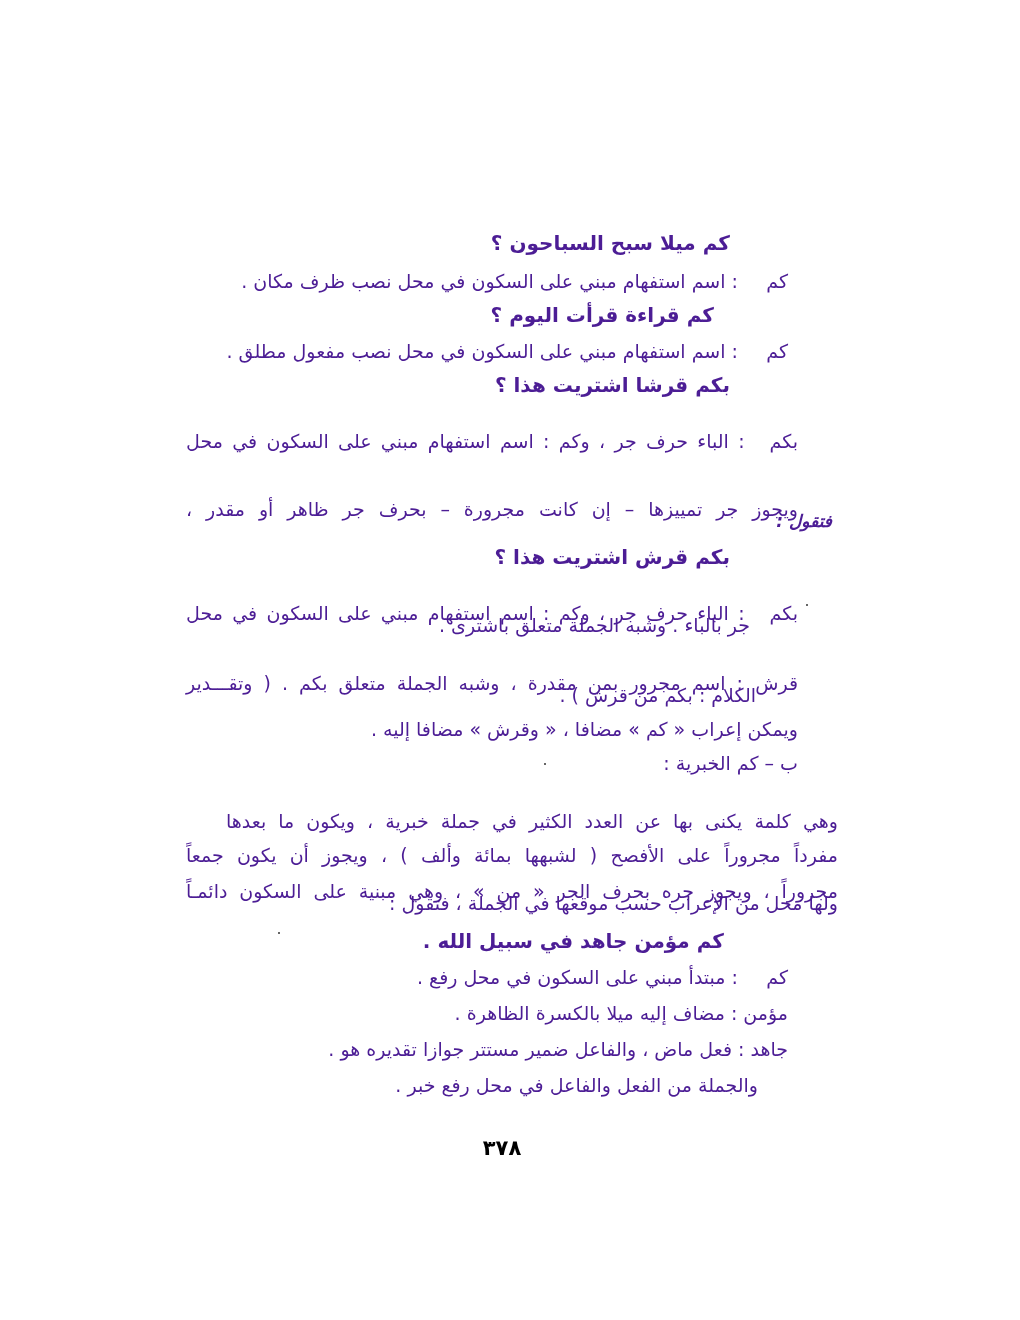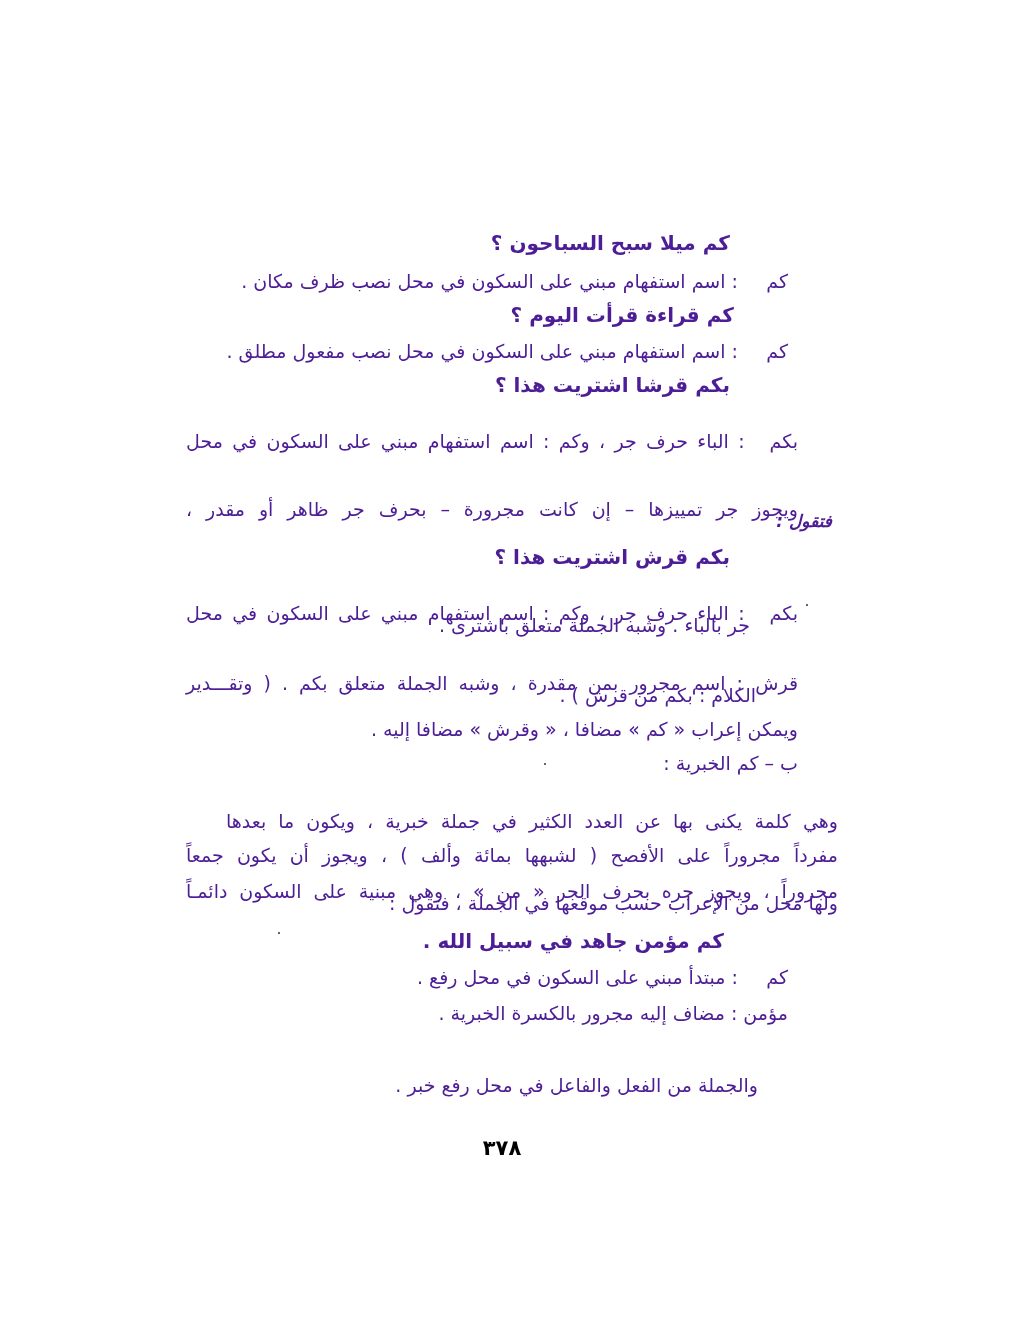--- a/index.html
+++ b/index.html
@@ -64,21 +64,21 @@
 <body>
 
 <div class="page">
 
   <div class="line bold" style="right:290px; top:230px;">كم ميلا سبح السباحون ؟</div>
   <div class="line" style="right:232px; top:268px;">
     <span class="term">كم</span>
     <span>: اسم استفهام مبني على السكون في محل نصب ظرف مكان .</span>
   </div>
 
-  <div class="line bold" style="right:286px; top:302px;">كم قراءة قرأت اليوم ؟</div>
+  <div class="line bold" style="right:306px; top:302px;">كم قراءة قرأت اليوم ؟</div>
   <div class="line" style="right:232px; top:338px;">
     <span class="term">كم</span>
     <span>: اسم استفهام مبني على السكون في محل نصب مفعول مطلق .</span>
   </div>
 
   <div class="line bold" style="right:290px; top:372px;">بكم قرشا اشتريت هذا ؟</div>
   <div class="line justify" style="right:222px; top:406px; width:612px;">
     <span class="term">بكم</span>
     <span>: الباء حرف جر ، وكم : اسم استفهام مبني على السكون في محل</span>
   </div>
@@ -108,21 +108,25 @@
   <div class="line justify" style="right:182px; top:856px; width:652px;">مجروراً ، ويجوز جره بحرف الجر « من » ، وهي مبنية على السكون دائمـاً</div>
   <div class="line" style="right:182px; top:890px;text-align:right;">ولها محل من الإعراب حسب موقعها في الجملة ، فتقول :</div>
 
   <div class="line bold" style="right:296px; top:928px;">كم مؤمن جاهد في سبيل الله .</div>
   <div class="line" style="right:232px; top:964px;">
     <span class="term">كم</span>
     <span>: مبتدأ مبني على السكون في محل رفع .</span>
   </div>
   <div class="line" style="right:232px; top:1000px;">
     <span>مؤمن</span>
-    <span>: مضاف إليه مجرور بالكسرة الخبرية .</span>
+    <span>: مضاف إليه ميلا بالكسرة الظاهرة .</span>
+  </div>
+  <div class="line" style="right:232px; top:1036px;">
+    <span>جاهد</span>
+    <span>: فعل ماض ، والفاعل ضمير مستتر جوازا تقديره هو .</span>
   </div>
   <div class="line" style="right:262px; top:1072px;">والجملة من الفعل والفاعل في محل رفع خبر .</div>
 
   <div class="page-number">٣٧٨</div>
 
   <span class="speck" style="left:806px; top:604px;"></span>
   <span class="speck" style="left:544px; top:763px;"></span>
   <span class="speck" style="left:278px; top:932px;"></span>
 </div>
 

